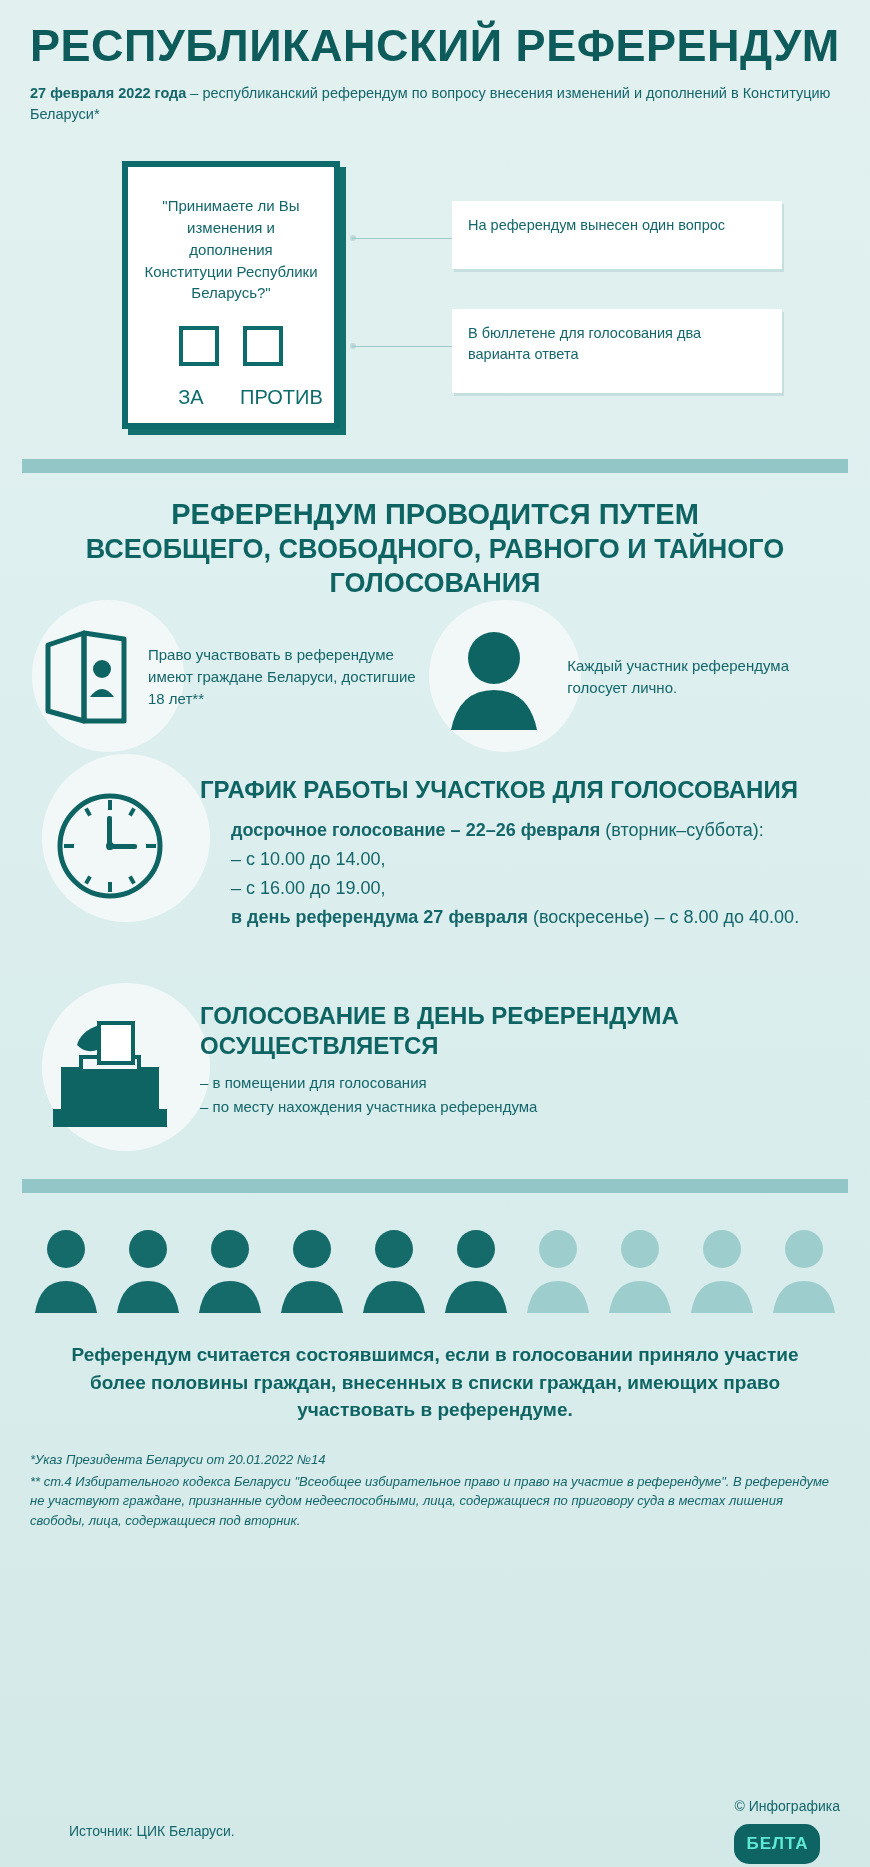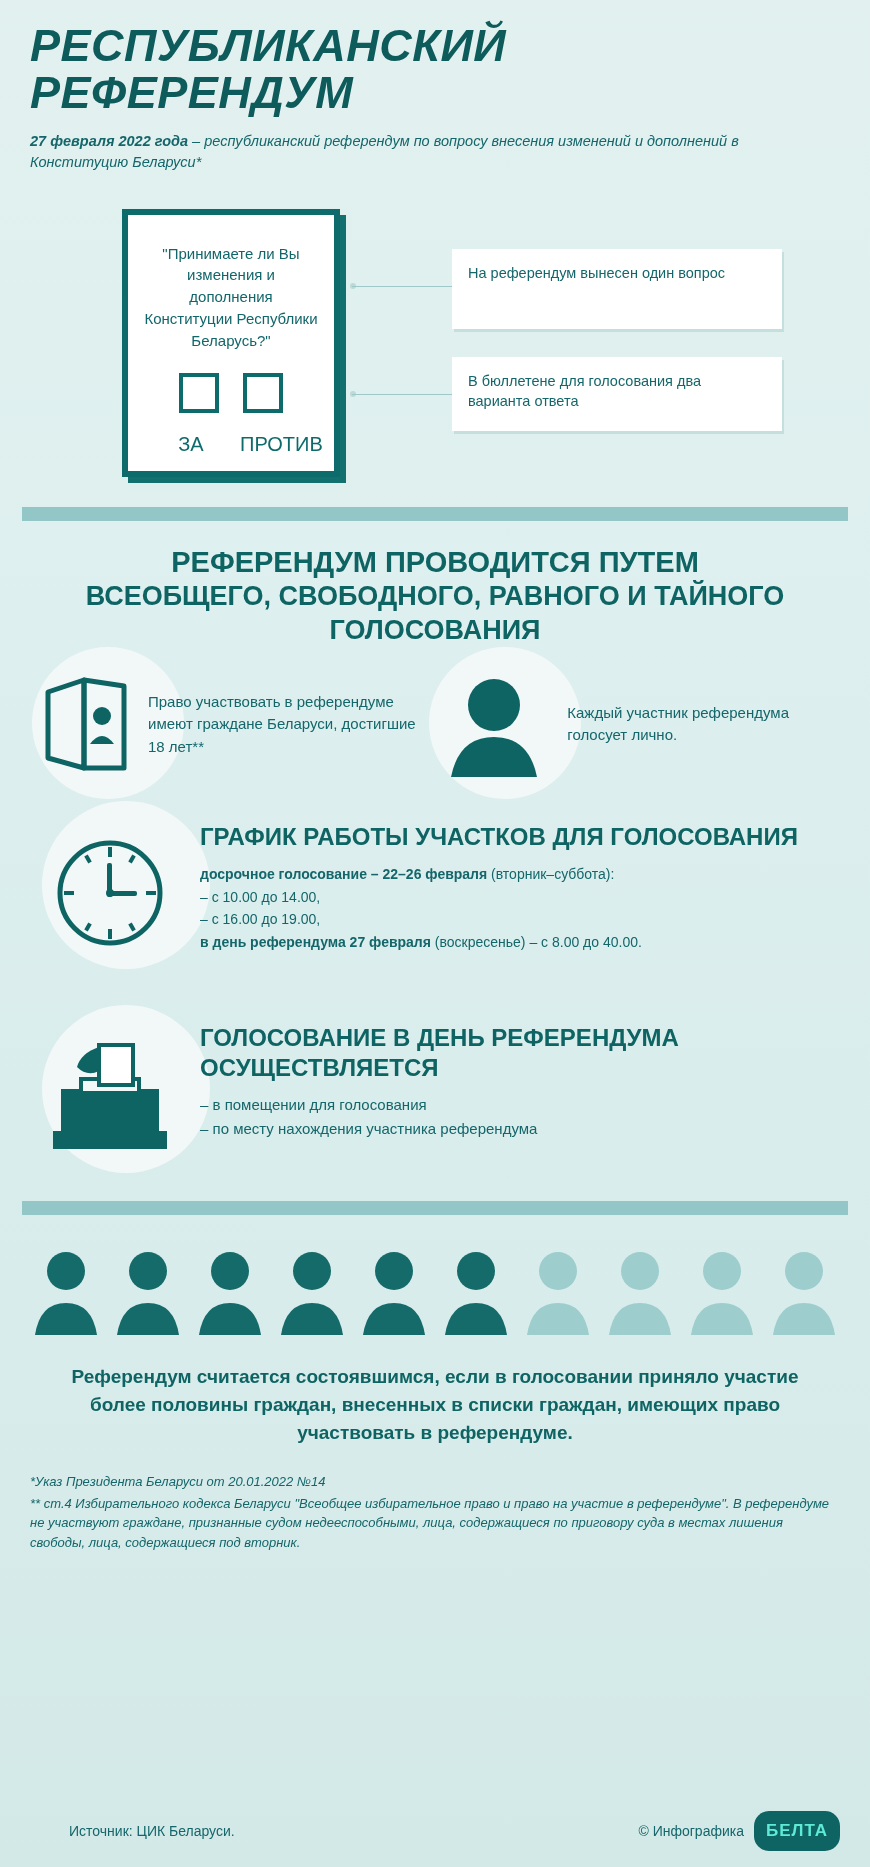--- a/index.html
+++ b/index.html
@@ -15,21 +15,20 @@
   .page {
     position: relative;
     width: 870px;
     height: 1867px;
     background: linear-gradient(180deg,#e2f1f0 0%, #dcefee 40%, #d3e9e8 100%);
   }
 
   
   .header {
     padding: 22px 30px 0 30px;
-    font-style: italic;
   }
   .title {
     font-size: 45px;
     font-weight: bold;
     letter-spacing: 0.5px;
     color: #0e5b5b;
     line-height: 1.05;
     font-family: "Liberation Sans", sans-serif;
   }
   .subtitle {
@@ -94,22 +93,22 @@
   .callout {
     position: absolute;
     background: #fff;
     box-shadow: 2px 3px 0 rgba(18,110,110,.13);
     padding: 14px 16px;
     font-size: 14.5px;
     line-height: 1.4;
     color: #14666a;
     width: 330px;
   }
-  .callout.c1 { left: 452px; top: 64px; height: 80px;}
-  .callout.c2 { left: 452px; top: 172px; height: 74px;}
+  .callout.c1 { left: 452px; top: 64px; height: 68px;}
+  .callout.c2 { left: 452px; top: 172px; height: 84px;}
   .leader {
     position: absolute;
     height: 1px;
     background: #9fc9c9;
   }
   .leader.l1 { left: 352px; top: 101px; width: 100px; }
   .leader.l2 { left: 352px; top: 209px; width: 100px; }
   .dot {
     position: absolute;
     width: 6px; height: 6px; border-radius: 50%;
@@ -175,21 +174,21 @@
     background: #f2f8f8; left: 42px; top: -18px; z-index: 0;
   }
   .sched-icon { position: relative; z-index: 1; width: 160px; display: flex; justify-content: center; padding-top: 14px;}
   .sched-body { position: relative; z-index: 1; padding-top: 4px; }
   .sched-body h3 {
     margin: 0 0 12px 0;
     font-size: 24px;
     color: #0e6363;
     font-weight: bold;
   }
-  .sched-line { font-size: 14px; line-height: 1.6; color: #14666a; }
+  .sched-line { font-size: 18px; line-height: 1.6; color: #14666a; margin-left: 31px; }
   .sched-line b { font-weight: bold; }
 
   
   .vday {
     margin-top: 66px;
     padding: 0 30px;
     display: flex;
     align-items: flex-start;
     gap: 10px;
     position: relative;
@@ -252,21 +251,21 @@
     left: 0; right: 0; bottom: 0;
     height: 72px;
     padding: 0 30px;
     display: flex;
     align-items: center;
     justify-content: space-between;
     font-size: 14px;
     color: #14666a;
     margin-left: 39px;
   }
-  .footer .right { display: flex; align-items: center; gap: 10px; }
+  .footer .right { display: flex; align-items: flex-start; gap: 10px; flex-direction: column; }
   .belta {
     width: 86px; height: 40px;
     border-radius: 15px;
     background: #0e6363;
     color: #5eead4;
     display: flex; align-items: center; justify-content: center;
     font-size: 17px; font-weight: bold; letter-spacing: 1px;
   }
 </style>
 </head>

